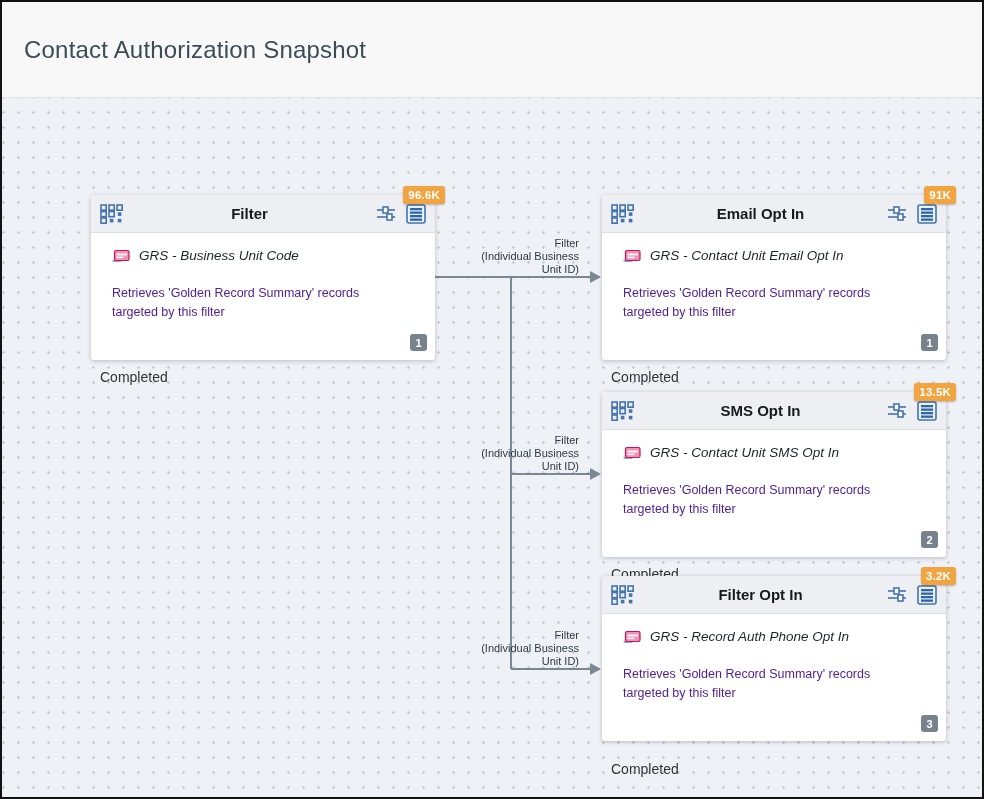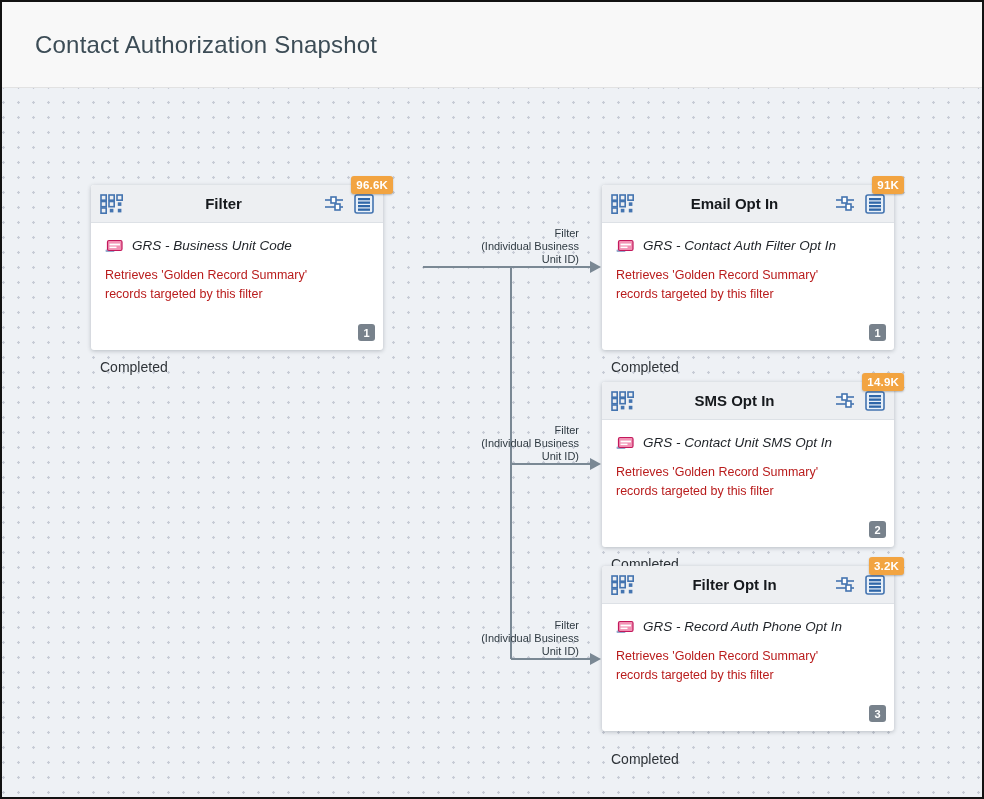--- a/index.html
+++ b/index.html
@@ -2,53 +2,53 @@
 <html><head>
 <meta charset="utf-8">
 <style>
   * { margin:0; padding:0; box-sizing:border-box; }
   body { font-family:"Liberation Sans","DejaVu Sans",sans-serif; background:#fff; }
   .frame{
     width:984px; height:799px; border:2px solid #121212; position:relative;
     overflow:hidden; background:#EEF1F5;
   }
   .titlebar{
-    height:86px; background:#F8F8F8; border-bottom:1px solid #E2E2E2;
-    display:flex; align-items:center; padding-left:33px;
+    height:96px; background:#F8F8F8; border-bottom:1px solid #E2E2E2;
+    display:flex; align-items:center; padding-left:22px;
   }
   .titlebar h1{ font-size:24px; font-weight:400; color:#3C4C56; letter-spacing:.2px; }
   .canvas{
     position:relative; width:980px; height:708px;
     background-color:#EEF1F5;
     background-image:radial-gradient(circle,#C6CBD5 1.1px,transparent 1.45px);
     background-size:15px 15px; background-position:9px 7px;
   }
   .wires{ position:absolute; left:0; top:0; z-index:1; }
   .node{
-    position:absolute; width:292px; height:165px; background:#fff;
+    position:absolute; width:344px; height:165px; background:#fff;
     border-radius:3px; box-shadow:0 1px 4px rgba(40,50,60,.28); z-index:2;
   }
   .node-header{
     height:38px; background:#EDEFF2; border-bottom:1px solid #DDE1E6;
     border-radius:3px 3px 0 0; display:flex; align-items:center; padding:0 9px;
   }
   .node-title{ flex:1; text-align:center; font-size:15px; font-weight:bold; color:#16191D; }
   .hicon{ display:inline-flex; align-items:center; }
   .hicon + .hicon{ margin-left:10px; }
   .count-badge{
     position:absolute; top:-9px; right:-10px; background:#F2A441; color:#fff;
     font-size:11.5px; font-weight:bold; padding:3px 5px; border-radius:3px;
     box-shadow:0 1px 2px rgba(0,0,0,.25); z-index:3; letter-spacing:.2px;
   }
-  .node-body{ position:relative; height:126px; padding:15px 14px 0; }
+  .node-body{ position:relative; height:126px; padding:15px 21px 0; }
   .source-row{ display:flex; align-items:center; }
   .source-row .src-icon{ margin-right:8px; display:inline-flex; }
   .source-name{ font-style:italic; font-size:13.5px; color:#1F2328; }
   .node-desc{
-    margin-top:13px; font-size:12.5px; line-height:1.5; color:#b91c1c;
+    margin-top:21px; font-size:12.5px; line-height:1.5; color:#4c1d95;
     padding-right:28px;
   }
   .step-badge{
     position:absolute; right:8px; bottom:8px; width:17px; height:17px;
     background:#78828C; border-radius:3px; color:#fff; font-size:11px;
     font-weight:bold; display:flex; align-items:center; justify-content:center;
   }
   .status-label{ position:absolute; font-size:14px; color:#2E3338; z-index:1; }
   .wire-label{
     position:absolute; right:403px; text-align:right; font-size:11px;
@@ -203,30 +203,30 @@
       <div class="node-body">
         <div class="source-row">
           <span class="src-icon">
             <svg width="19" height="14" viewBox="0 0 19 14">
                 <rect x="0.5" y="10.4" width="9" height="2.6" rx="1" fill="#93A9CC"></rect>
                 <rect x="2.5" y="1.5" width="14.5" height="10" rx="1.5" fill="#F291B4" stroke="#C2185B" stroke-width="1.2"></rect>
                 <rect x="4.5" y="4.6" width="10.5" height="1.8" fill="#fff"></rect>
                 <rect x="4.5" y="7.6" width="7" height="1.5" fill="#fff"></rect>
               </svg>
           </span>
-          <span class="source-name">GRS - Contact Auth Filter Opt In</span>
+          <span class="source-name">GRS - Contact Unit Email Opt In</span>
         </div>
         <div class="node-desc">Retrieves 'Golden Record Summary' records targeted by this filter</div>
         <div class="step-badge">1</div>
       </div>
     </div>
     <div class="status-label" style="left:609px;top:271px">Completed</div>
 
     <div class="node" style="left:600px;top:294px">
-      <div class="count-badge">14.9K</div>
+      <div class="count-badge">13.5K</div>
       <div class="node-header">
         <span class="hicon">
           <svg width="23" height="20" viewBox="0 0 23 20">
               <g stroke="#4474B0" stroke-width="1.6" fill="none">
                 <rect x="1" y="1" width="5.2" height="5.2"></rect>
                 <rect x="9" y="1" width="5.2" height="5.2"></rect>
                 <rect x="17" y="1" width="5.2" height="5.2"></rect>
                 <rect x="1" y="7.5" width="5.2" height="5.2"></rect>
                 <rect x="9" y="7.5" width="5.2" height="5.2"></rect>
                 <rect x="1" y="14" width="5.2" height="5.2"></rect>

